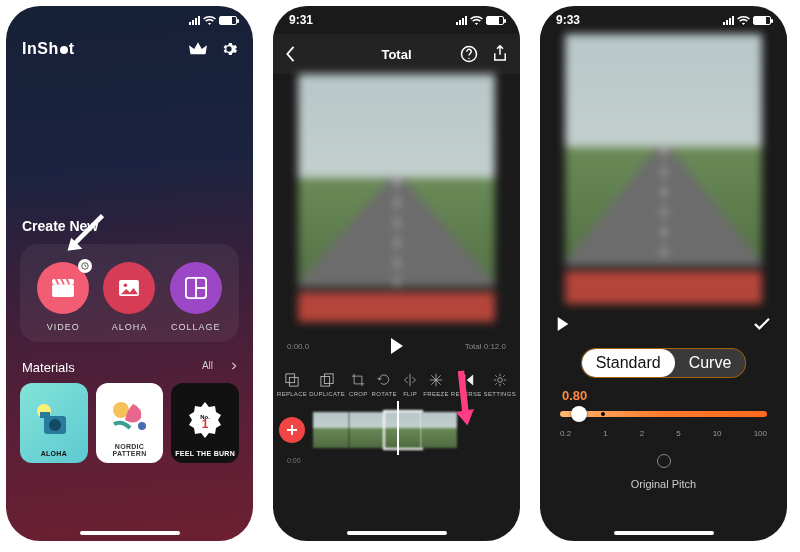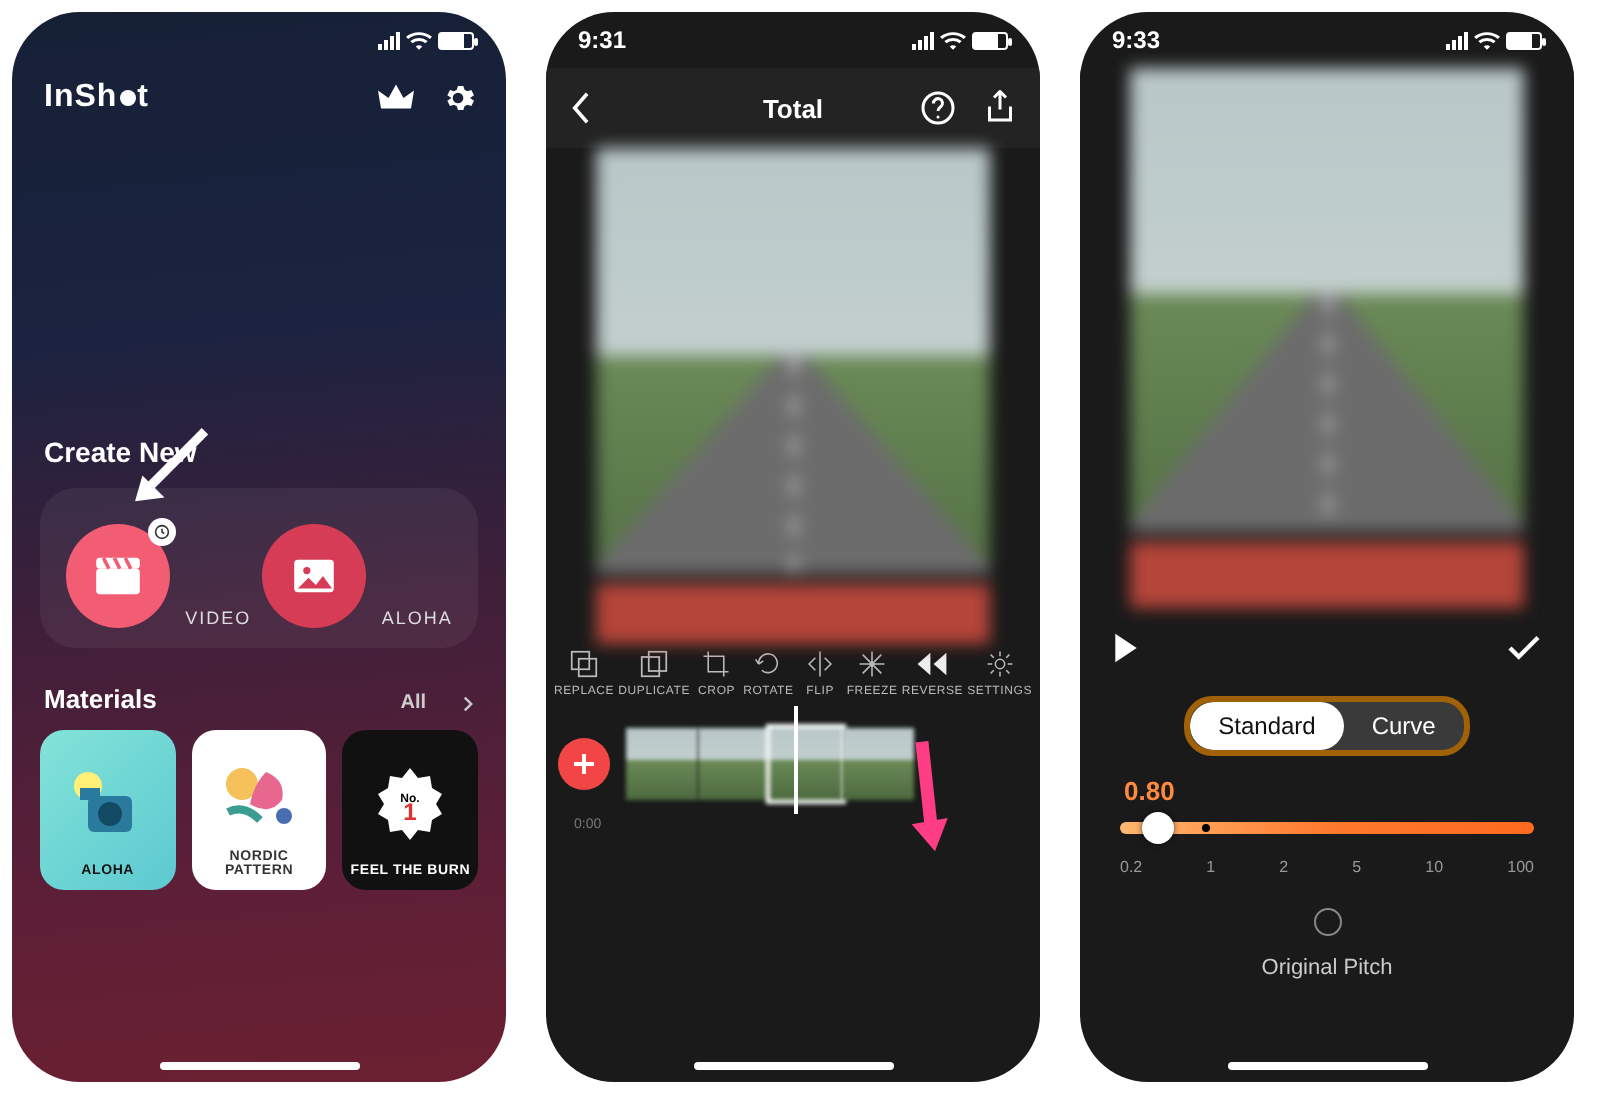--- a/index.html
+++ b/index.html
@@ -18,27 +18,27 @@
   .home-ind { position:absolute; bottom:6px; left:50%; transform:translateX(-50%); width:100px; height:4px; border-radius:3px; background:#fff; }
 
   
   .p1 { background: linear-gradient(175deg,#162035 0%,#1b2340 30%,#3f1f3a 55%,#5d1f37 80%,#6b2030 100%); }
   .p1 .topbar { display:flex; align-items:center; justify-content:space-between; padding:6px 16px 0; }
   .logo { font-weight:700; font-size:16px; letter-spacing:.5px; }
   .logo .dot { display:inline-block; width:8px;height:8px;border-radius:50%;background:#fff;vertical-align:middle;margin:0 1px; }
   .top-icons { display:flex; gap:14px; align-items:center; }
   .section-title { font-size:14px; font-weight:700; padding:0 16px; margin-top:160px; }
   .card { margin:10px 14px 0; background:rgba(255,255,255,.06); border-radius:18px; padding:18px 10px 10px; display:flex; justify-content:space-around; position:relative; }
-  .tile { display:flex; flex-direction:row; align-items:flex-end; gap:8px; }
+  .tile { display:flex; flex-direction:column; align-items:center; gap:8px; }
   .circ { width:52px; height:52px; border-radius:50%; display:flex; align-items:center; justify-content:center; position:relative; }
   .circ.pink{background:#f35d74}.circ.red{background:#d73c57}.circ.purp{background:#9b47c6}
   .tlabel { font-size:9px; letter-spacing:1px; color:#ddd; }
   .clock-badge{position:absolute;top:-3px;right:-3px;width:14px;height:14px;border-radius:50%;background:#fff;display:flex;align-items:center;justify-content:center;}
   .arrow { position:absolute; top:-32px; left:42px; }
-  .mat-head{display:flex;align-items:flex-end;justify-content:space-between;padding:18px 16px 8px;font-size:13px;font-weight:700;}
+  .mat-head{display:flex;align-items:flex-start;justify-content:space-between;padding:18px 16px 8px;font-size:13px;font-weight:400;}
   .mat-all{font-size:10px;color:#ccc;display:flex;align-items:center;gap:18px;}
   .mats{display:flex;gap:8px;padding:0 14px;}
   .m{width:70px;height:80px;border-radius:12px;background:#fff;color:#111;display:flex;flex-direction:column;align-items:center;justify-content:flex-end;padding:6px 3px;}
   .m1{background:linear-gradient(135deg,#83e3d8,#5cc9d1);}
   .m .ml{font-size:7px;font-weight:700;text-align:center;letter-spacing:.3px;}
   .m .mg{flex:1;width:100%;display:flex;align-items:center;justify-content:center;}
   .m3{background:#111;color:#fff;}
 
   
   .p2 .edit-head{height:40px;display:flex;align-items:center;justify-content:center;position:relative;background:#232323;font-size:13px;font-weight:600;}
@@ -63,21 +63,21 @@
   .thumb{width:36px;height:36px;background:#4a5a4a;position:relative;overflow:hidden;filter:blur(1px);} 
   .thumb .sky{height:45%}.thumb .ground{top:45%}
   .tsel{outline:2px solid #fff;}
   .cursor{position:absolute;left:50%;top:0;bottom:0;width:2px;background:#fff;}
   .tl-time{font-size:7px;color:#777;}
   .arrow2{position:absolute;right:30px;bottom:114px;transform:rotate(35deg);}
 
   
   .p3 .preview{height:270px;}
   .pc-row{height:40px;display:flex;align-items:center;justify-content:space-between;padding:0 16px;}
-  .seg{display:flex;background:#3a3a3a;border-radius:14px;overflow:hidden;font-size:12px;margin:4px auto 0;width:fit-content;border:3px solid #a16207;}
+  .seg{display:flex;background:#3a3a3a;border-radius:14px;overflow:hidden;font-size:16px;margin:4px auto 0;width:fit-content;border:1px solid #a16207;}
   .seg span{padding:5px 14px;}
   .seg .act{background:#fff;color:#111;border-radius:14px;}
   .speedval{color:#ff8a3d;font-size:13px;font-weight:600;padding:10px 22px 4px;}
   .slider-wrap{padding:4px 20px;}
   .track{height:6px;border-radius:4px;background:linear-gradient(90deg,#ffb870,#ff7a2e,#ff6a1e);position:relative;}
   .knob{position:absolute;top:50%;left:9%;width:16px;height:16px;border-radius:50%;background:#fff;transform:translate(-50%,-50%);box-shadow:0 0 3px rgba(0,0,0,.6);}
   .dotk{position:absolute;top:50%;left:21%;width:4px;height:4px;border-radius:50%;background:#000;transform:translate(-50%,-50%);}
   .ticks{display:flex;justify-content:space-between;font-size:8px;color:#999;padding:8px 20px 0;}
   .op{display:flex;align-items:center;gap:10px;padding:16px 22px;font-size:11px;color:#ccc;flex-direction:column;}
   .radio{width:14px;height:14px;border-radius:50%;border:1.5px solid #888;}
@@ -144,20 +144,29 @@
       <div class="tile">
         <div class="circ red">
           <svg width="22" height="18" viewBox="0 0 24 20">
               <rect x="1" y="1" width="22" height="18" rx="2" fill="#fff"></rect>
               <circle cx="8" cy="7" r="2" fill="#d73c57"></circle>
               <path d="M3 17l6-6 4 4 4-5 5 7z" fill="#d73c57"></path>
             </svg>
         </div>
         <div class="tlabel">ALOHA</div>
       </div>
+      <div class="tile">
+        <div class="circ purp">
+          <svg width="22" height="22" viewBox="0 0 24 24">
+              <rect x="1" y="1" width="22" height="22" rx="3" fill="none" stroke="#fff" stroke-width="2"></rect>
+              <path d="M12 1v22M12 12h11" stroke="#fff" stroke-width="2"></path>
+            </svg>
+        </div>
+        <div class="tlabel">COLLAGE</div>
+      </div>
     </div>
 
     <div class="mat-head">
       <span>Materials</span>
       <span class="mat-all">
         <span>All</span>
         <svg width="6" height="8" viewBox="0 0 6 10">
             <path d="M1 1l4 4-4 4" stroke="#ccc" fill="none" stroke-width="1.5"></path>
           </svg>
       </span>
@@ -237,20 +246,27 @@
     </div>
     <div class="preview">
       <div class="road">
           <div class="sky"></div>
           <div class="ground"></div>
           <div class="asphalt"></div>
           <div class="lane"></div>
           <div class="dash"></div>
         </div>
     </div>
+    <div class="playbar">
+      <span class="playtime">0:00.0</span>
+      <svg width="16" height="18" viewBox="0 0 14 18">
+          <path d="M1 1l12 8-12 8z" fill="#fff"></path>
+        </svg>
+      <span class="tottime">Total 0:12.0</span>
+    </div>
     <div class="toolbar">
       <div class="tbtn">
           <span class="ic">
             <svg width="14" height="14" viewBox="0 0 16 16">
               <rect x="1" y="1" width="10" height="10" stroke="#bbb" fill="none"></rect>
               <rect x="5" y="5" width="10" height="10" stroke="#bbb" fill="none"></rect>
             </svg>
           </span>
           <span class="tl">REPLACE</span>
         </div>

